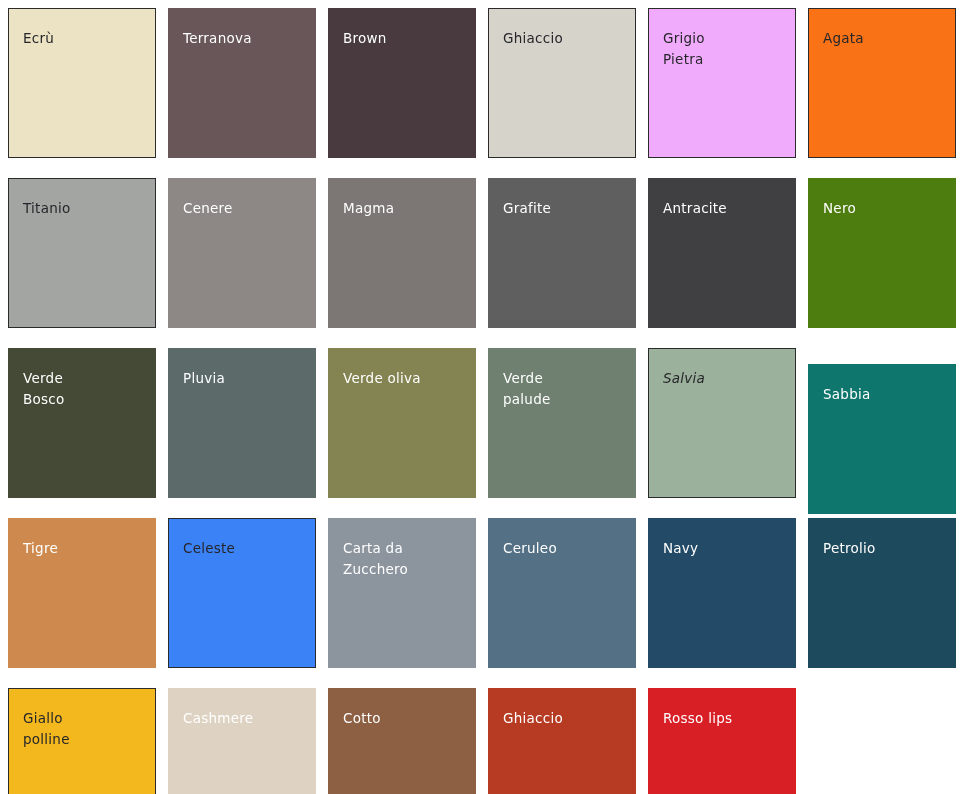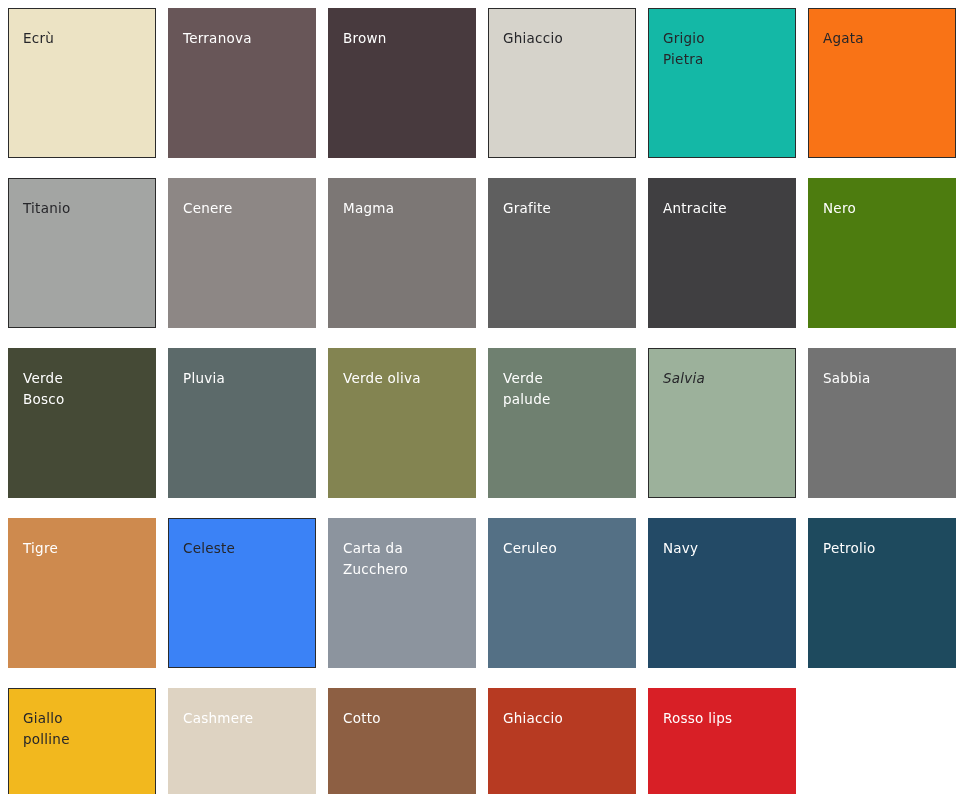--- a/index.html
+++ b/index.html
@@ -69,21 +69,21 @@
     </div>
     <div class="swatch label-light" style="background: rgb(104, 86, 88);">
       <span class="swatch-label">Terranova</span>
     </div>
     <div class="swatch label-light" style="background: rgb(72, 58, 62);">
       <span class="swatch-label">Brown</span>
     </div>
     <div class="swatch label-dark bordered" style="background: rgb(214, 211, 203);">
       <span class="swatch-label">Ghiaccio</span>
     </div>
-    <div class="swatch label-dark bordered" style="background: #14b8a6;">
+    <div class="swatch label-dark bordered" style="background: #f0abfc;">
       <span class="swatch-label">Grigio
 Pietra</span>
     </div>
     <div class="swatch label-dark bordered" style="background: #f97316;">
       <span class="swatch-label">Agata</span>
     </div>
     <div class="swatch label-dark bordered" style="background: rgb(163, 165, 163);">
       <span class="swatch-label">Titanio</span>
     </div>
     <div class="swatch label-light" style="background: rgb(141, 135, 133);">
@@ -111,21 +111,21 @@
     <div class="swatch label-light" style="background: rgb(131, 132, 81);">
       <span class="swatch-label">Verde oliva</span>
     </div>
     <div class="swatch label-light" style="background: rgb(111, 128, 112);">
       <span class="swatch-label">Verde
 palude</span>
     </div>
     <div class="swatch label-dark bordered" style="background: rgb(156, 177, 155); font-style: italic;">
       <span class="swatch-label">Salvia</span>
     </div>
-    <div class="swatch label-light" style="background: #737373;">
+    <div class="swatch label-light" style="background: #0f766e; margin-top: 16px;">
       <span class="swatch-label">Sabbia</span>
     </div>
     <div class="swatch label-light" style="background: rgb(206, 138, 78);">
       <span class="swatch-label">Tigre</span>
     </div>
     <div class="swatch label-dark bordered" style="background: #3b82f6;">
       <span class="swatch-label">Celeste</span>
     </div>
     <div class="swatch label-light" style="background: rgb(140, 148, 158);">
       <span class="swatch-label">Carta da

